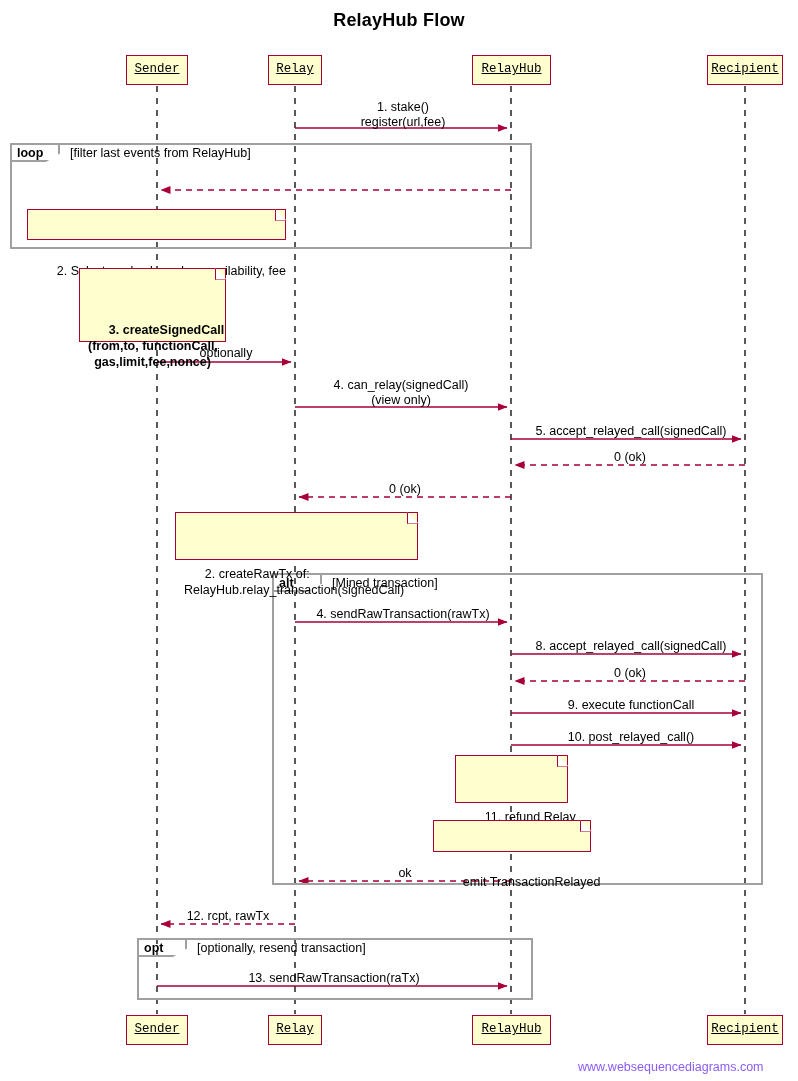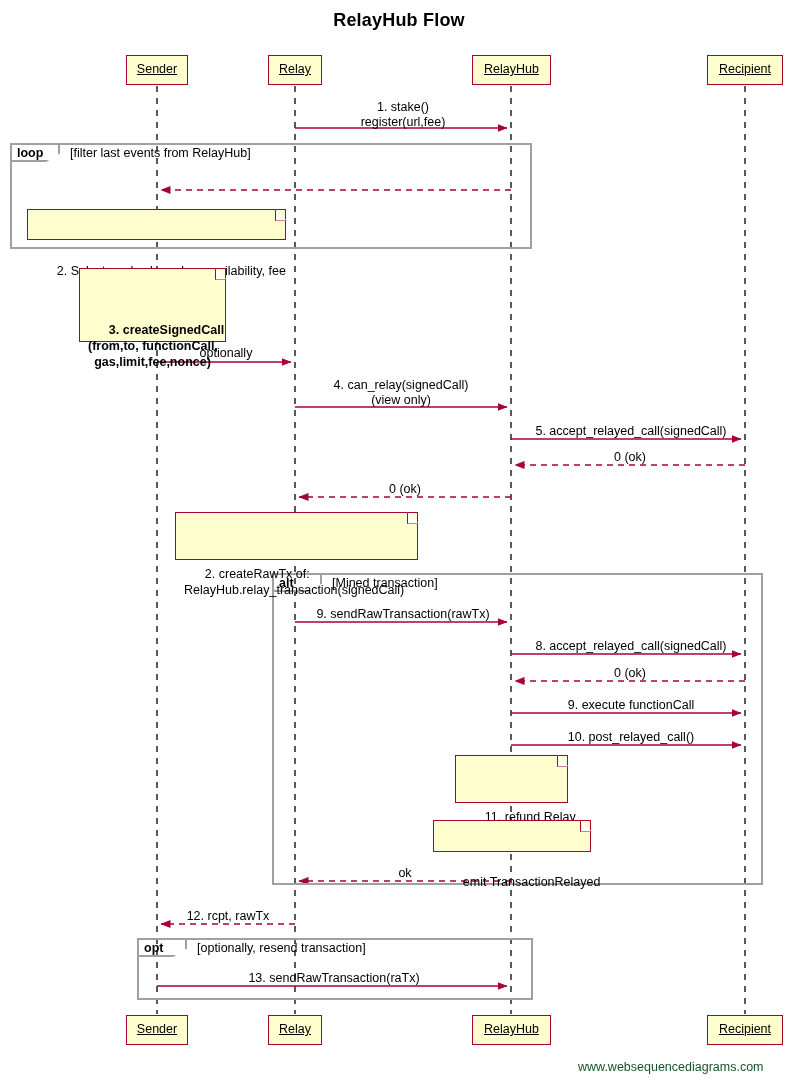--- a/index.html
+++ b/index.html
@@ -41,20 +41,21 @@
   .participant {
     position: absolute;
     box-sizing: border-box;
     background: #FEFECE;
     border: 1.5px solid #A80036;
     height: 30px;
     line-height: 27px;
     text-align: center;
     font-size: 12.5px;
     color: #000000;
+    font-family: Liberation Mono, monospace;
   }
   .participant span {
     text-decoration: underline;
   }
   .note {
     position: absolute;
     box-sizing: border-box;
     background: #FEFECE;
     border: 1.5px solid #A80036;
     font-size: 12.5px;
@@ -110,21 +111,21 @@
     position: absolute;
     font-size: 12.5px;
     color: #000000;
     text-align: center;
     line-height: 15px;
     white-space: pre;
   }
   .footer {
     position: absolute;
     font-size: 12.5px;
-    color: #14532d;
+    color: #8b5cf6;
   }
 </style>
 </head>
 <body>
 
 <div id="diagram-root">
 
   <div class="title">RelayHub Flow</div>
 
   <svg class="layer" viewBox="0 0 798 1081">
@@ -217,21 +218,21 @@
   <div class="frame-cond" style="left:197px; top:939px;">[optionally, resend transaction]</div>
 
   <div class="msg-label" style="left:303px; top:100px; width:200px;">1. stake()
 register(url,fee)</div>
   <div class="msg-label" style="left:166px; top:346px; width:120px;">optionally</div>
   <div class="msg-label" style="left:301px; top:378px; width:200px;">4. can_relay(signedCall)
 (view only)</div>
   <div class="msg-label" style="left:519px; top:424px; width:224px;">5. accept_relayed_call(signedCall)</div>
   <div class="msg-label" style="left:570px; top:450px; width:120px;">0 (ok)</div>
   <div class="msg-label" style="left:345px; top:482px; width:120px;">0 (ok)</div>
-  <div class="msg-label" style="left:303px; top:607px; width:200px;">9. sendRawTransaction(rawTx)</div>
+  <div class="msg-label" style="left:303px; top:607px; width:200px;">4. sendRawTransaction(rawTx)</div>
   <div class="msg-label" style="left:519px; top:639px; width:224px;">8. accept_relayed_call(signedCall)</div>
   <div class="msg-label" style="left:570px; top:666px; width:120px;">0 (ok)</div>
   <div class="msg-label" style="left:566px; top:698px; width:130px;">9. execute functionCall</div>
   <div class="msg-label" style="left:566px; top:730px; width:130px;">10. post_relayed_call()</div>
   <div class="msg-label" style="left:345px; top:866px; width:120px;">ok</div>
   <div class="msg-label" style="left:168px; top:909px; width:120px;">12. rcpt, rawTx</div>
   <div class="msg-label" style="left:234px; top:971px; width:200px;">13. sendRawTransaction(raTx)</div>
 
   <div class="note" style="left:27px; top:209px; width:259px; height:31px;">
     <div class="note-inner">

